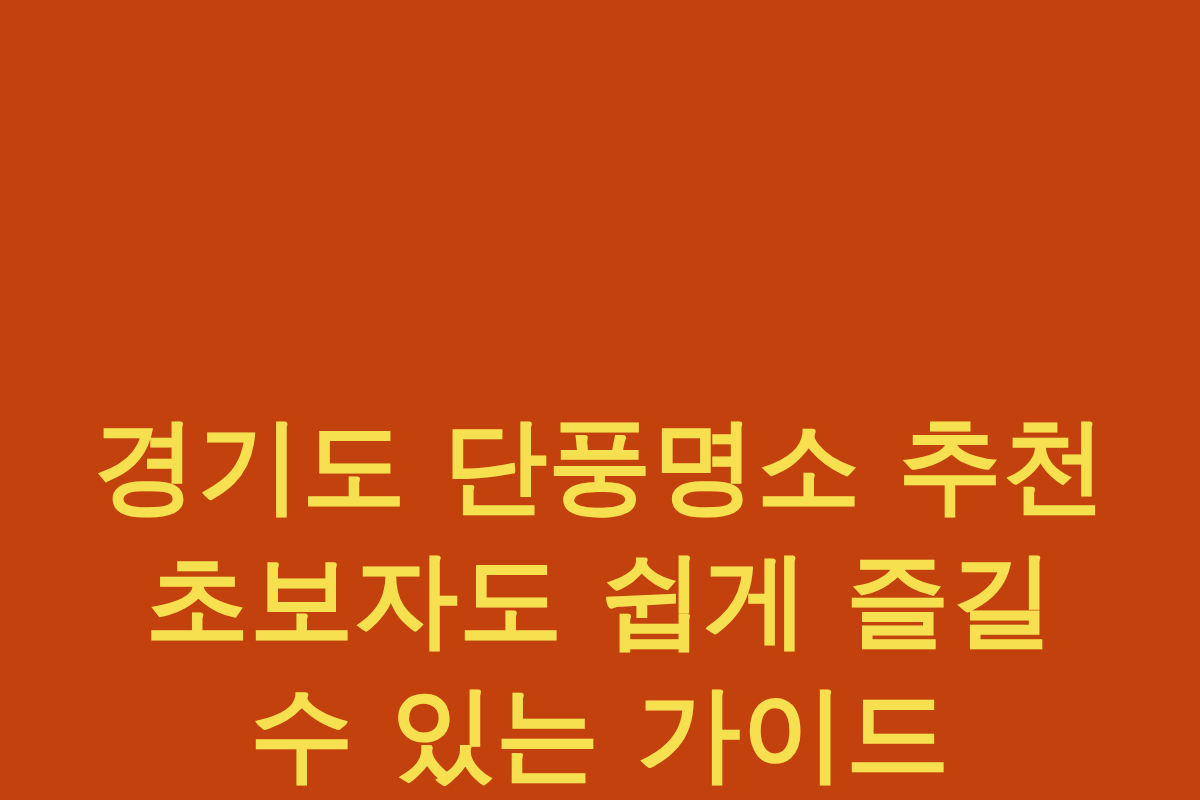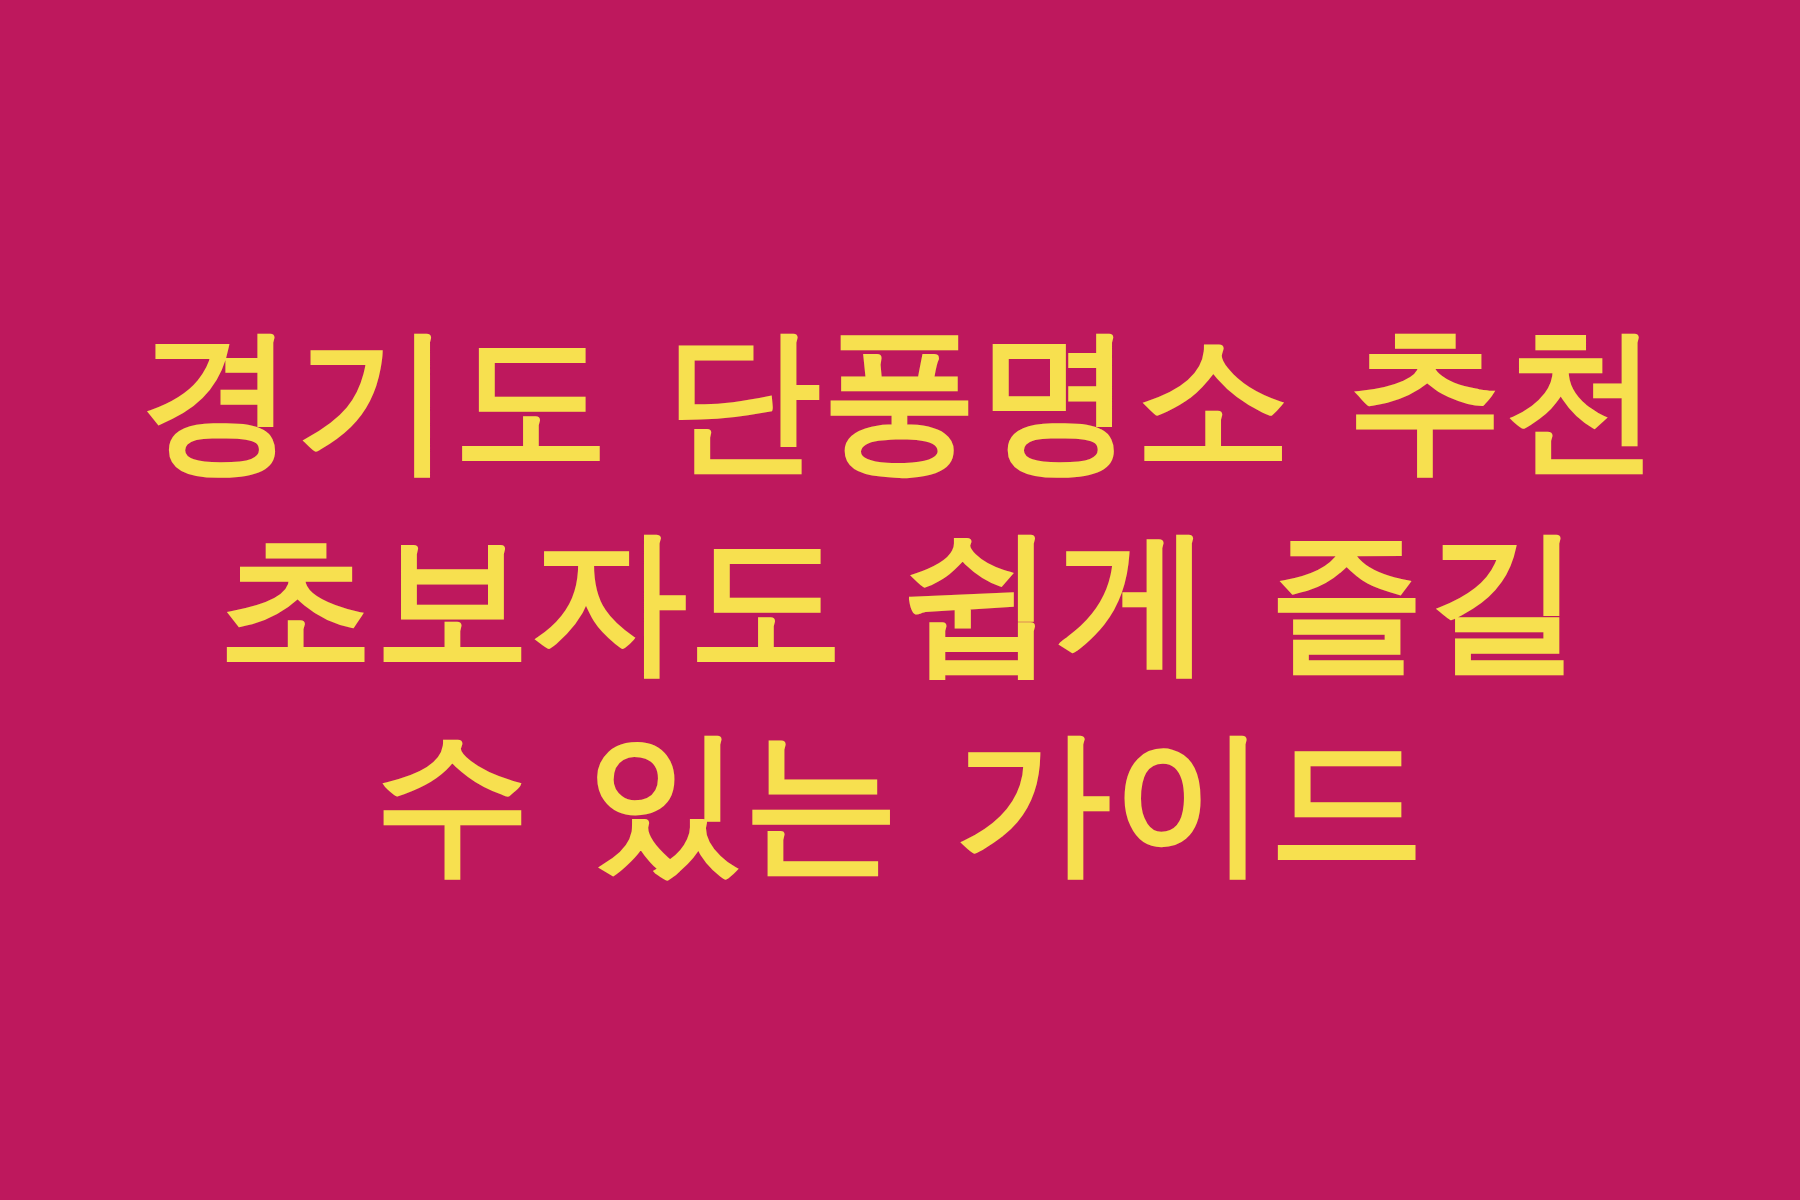--- a/index.html
+++ b/index.html
@@ -48,21 +48,21 @@
     word-break: break-all;
     overflow-wrap: anywhere;
     white-space: normal;
     text-align: center;
     -webkit-font-smoothing: antialiased;
   }
 </style>
 </head>
 <body>
 
-<div id="thumbnail-canvas" style="background: #be185d;">
+<div id="thumbnail-canvas" style="background: #c2410c; align-items: flex-end;">
 
   <div id="headline-block">
 
     <h1 id="headline-text" style="color: rgb(247, 224, 79);">경기도 단풍명소 추천 초보자도 쉽게 즐길 수 있는 가이드</h1>
 
   </div>
 
 </div>
 
 </body></html>

